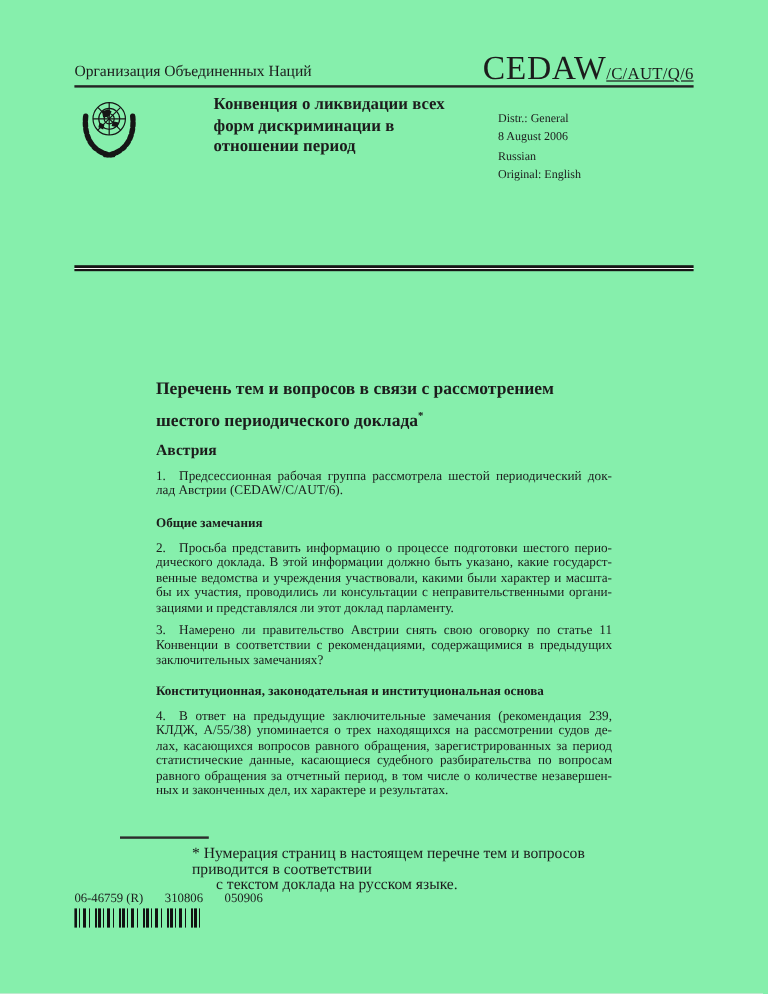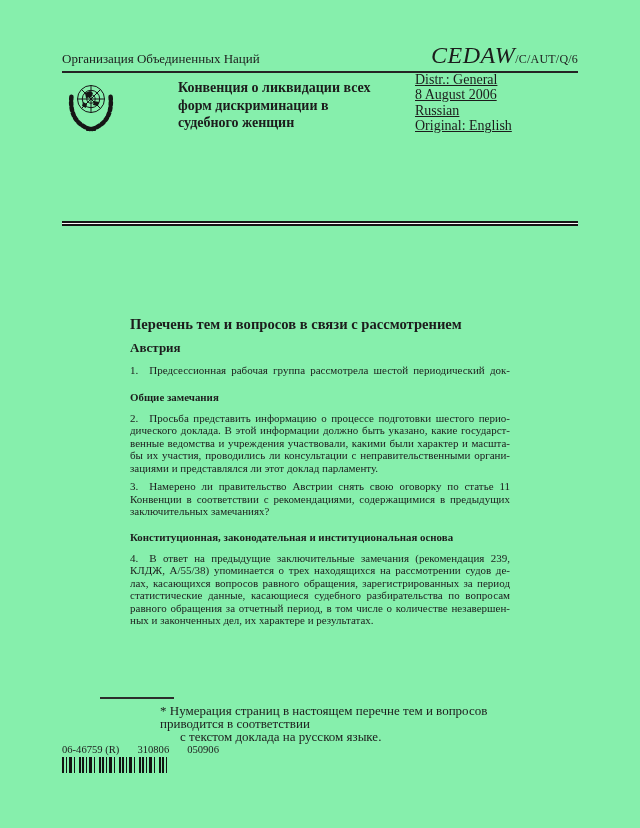--- a/index.html
+++ b/index.html
@@ -19,50 +19,49 @@
   .org-line {
     left: 62px; top: 51px;
     font-size: 13px;
   }
   .symbol-block {
     right: 62px; top: 42px;
     text-align: right;
     white-space: nowrap;
   }
   .symbol-code {
-    font-size: 24px;
+    font-size: 28px;
     letter-spacing: 0.5px;
-    font-style: italic;
   }
   .symbol-suffix {
-    font-size: 12px;
+    font-size: 14px;
     letter-spacing: 0.2px;
+    text-decoration: underline;
   }
   .rule-thin {
     left: 62px; top: 71px;
     width: 516px; height: 2px;
     background: #242424;
   }
   .emblem {
     left: 61px; top: 80px;
     width: 60px; height: 52px;
   }
   .conv-title {
     left: 130px; top: 79px;
     width: 300px;
     font-weight: bold;
     font-size: 14px;
     line-height: 17.5px;
     margin-left: 48px;
   }
   .distr-block {
-    left: 415px; top: 72px;
-    font-size: 14px;
+    left: 415px; top: 92px;
+    font-size: 10px;
     line-height: 15.4px;
-    text-decoration: underline;
   }
 
   
   .rule-heavy {
     left: 62px; top: 221px;
     width: 516px; height: 5px;
     background: linear-gradient(#161616 0 2px, #f6f6f4 2px 3px, #161616 3px 5px);
   }
 
   
@@ -183,43 +182,45 @@
     <g stroke="#161616" fill="none" stroke-linecap="round">
       <path d="M29 49 C15 45 8.5 33 10.5 16" stroke-width="4.5" stroke-dasharray="3 2.4"></path>
       <path d="M31 49 C45 45 51.5 33 49.5 16" stroke-width="4.5" stroke-dasharray="3 2.4"></path>
       <path d="M26 50 L34 50" stroke-width="2"></path>
     </g>
   </svg>
 
   <div class="abs conv-title">
     <div>Конвенция о ликвидации всех</div>
     <div>форм дискриминации в</div>
-    <div>судебного женщин</div>
+    <div>отношении период</div>
   </div>
 
   <div class="abs distr-block">
     <div>Distr.: General</div>
     <div>8 August 2006</div>
     <div>Russian</div>
     <div>Original: English</div>
   </div>
 
   <div class="abs rule-heavy"></div>
 
 
   <div class="abs main-col">
 
     <div class="doc-title">
       <div>Перечень тем и вопросов в связи с рассмотрением</div>
+      <div><span>шестого периодического доклада</span><sup>*</sup></div>
     </div>
 
     <div class="country">Австрия</div>
 
     <div class="para p1-gap">
       <div class="line jline">1. Предсессионная рабочая группа рассмотрела шестой периодический док-</div>
+      <div class="line">лад Австрии (CEDAW/C/AUT/6).</div>
     </div>
 
     <div class="sec-heading">Общие замечания</div>
 
     <div class="para">
       <div class="line jline">2. Просьба представить информацию о процессе подготовки шестого перио-</div>
       <div class="line jline">дического доклада. В этой информации должно быть указано, какие государст-</div>
       <div class="line jline">венные ведомства и учреждения участвовали, какими были характер и масшта-</div>
       <div class="line jline">бы их участия, проводились ли консультации с неправительственными органи-</div>
       <div class="line">зациями и представлялся ли этот доклад парламенту.</div>

